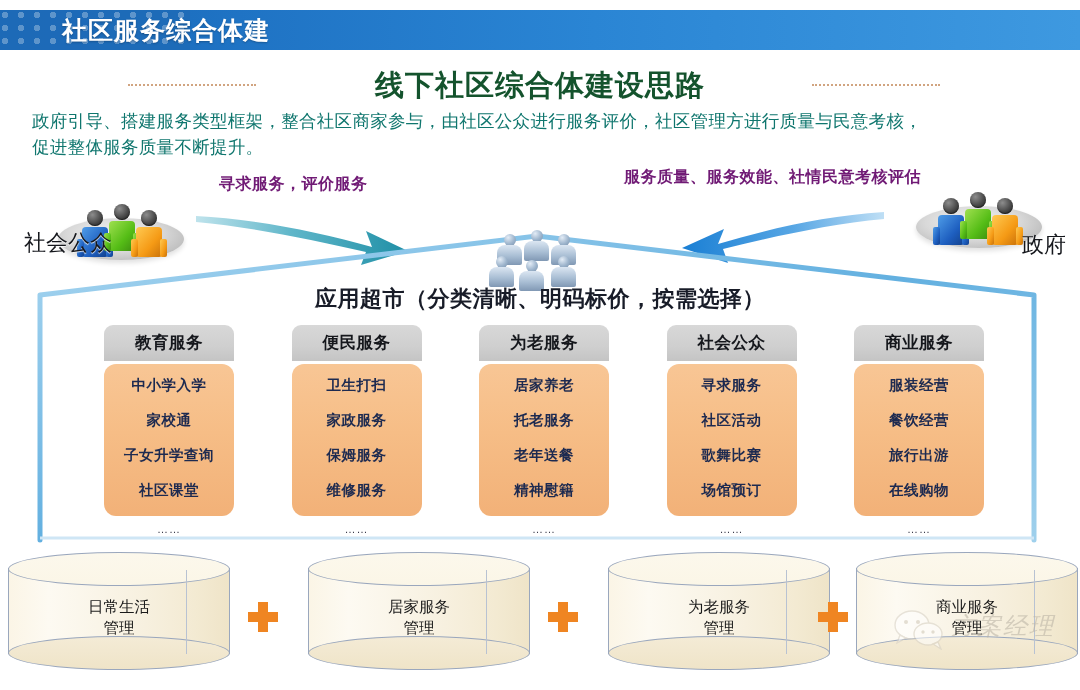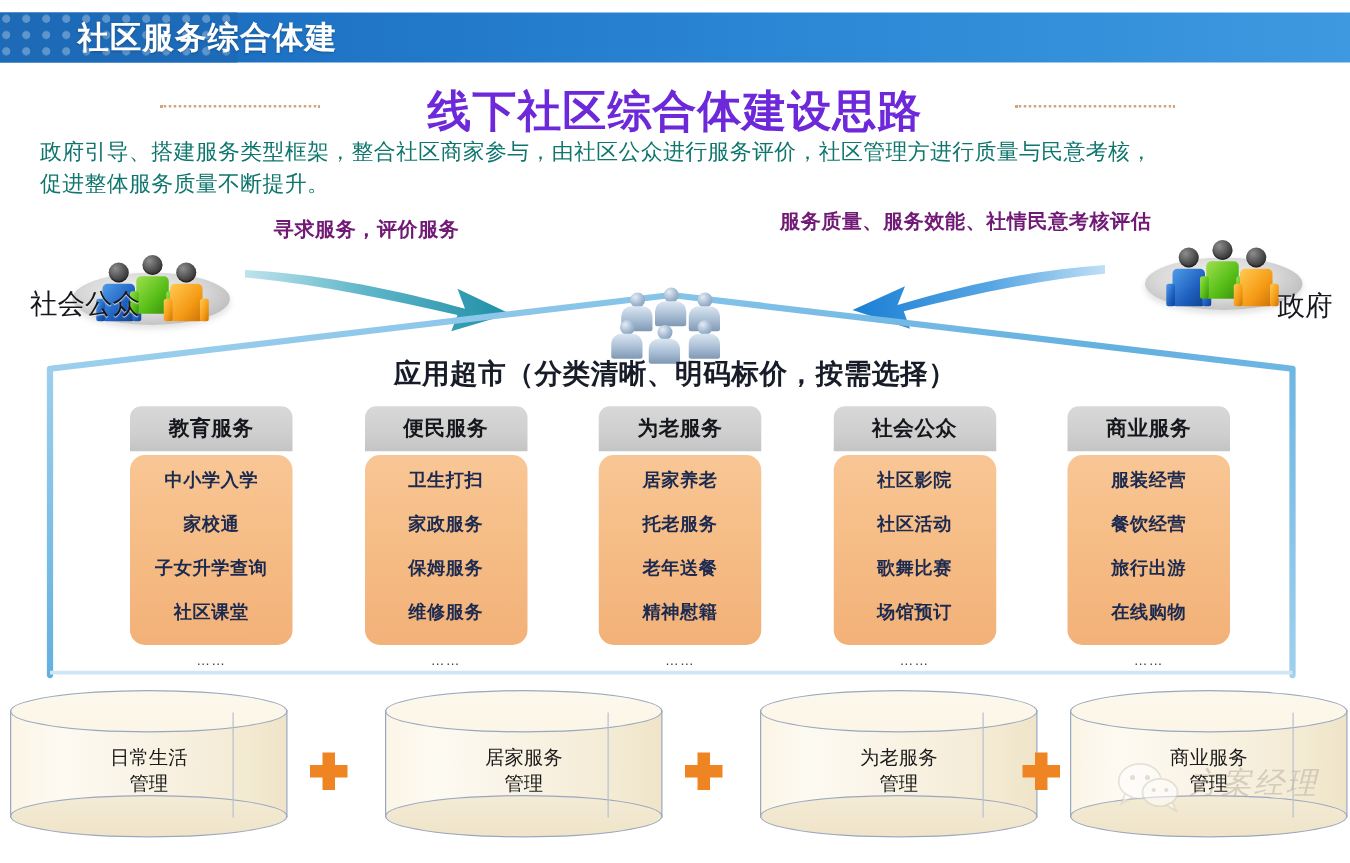--- a/index.html
+++ b/index.html
@@ -40,23 +40,23 @@
     letter-spacing: 1px;
     text-shadow: 0 1px 2px rgba(0,0,0,0.25);
     white-space: nowrap;
   }
 
   
   .section-title {
     position: absolute; left: 0; top: 66px;
     width: 1080px;
     text-align: center;
-    font-size: 35px;
+    font-size: 29px;
     font-weight: bold;
-    color: #6d28d9;
+    color: #14532d;
     letter-spacing: 1px;
   }
   .dash-left, .dash-right {
     position: absolute; top: 84px;
     height: 0;
     border-top: 2px dotted #c9956a;
     opacity: 0.85;
   }
   .dash-left { left: 128px; width: 128px; }
   .dash-right { left: 812px; width: 128px; }
@@ -402,21 +402,21 @@
         <div class="col-item">托老服务</div>
         <div class="col-item">老年送餐</div>
         <div class="col-item">精神慰籍</div>
         <div class="col-dots">……</div>
       </div>
     </div>
 
     <div class="col">
       <div class="col-head">社会公众</div>
       <div class="col-body">
-        <div class="col-item">社区影院</div>
+        <div class="col-item">寻求服务</div>
         <div class="col-item">社区活动</div>
         <div class="col-item">歌舞比赛</div>
         <div class="col-item">场馆预订</div>
         <div class="col-dots">……</div>
       </div>
     </div>
 
     <div class="col">
       <div class="col-head">商业服务</div>
       <div class="col-body">

